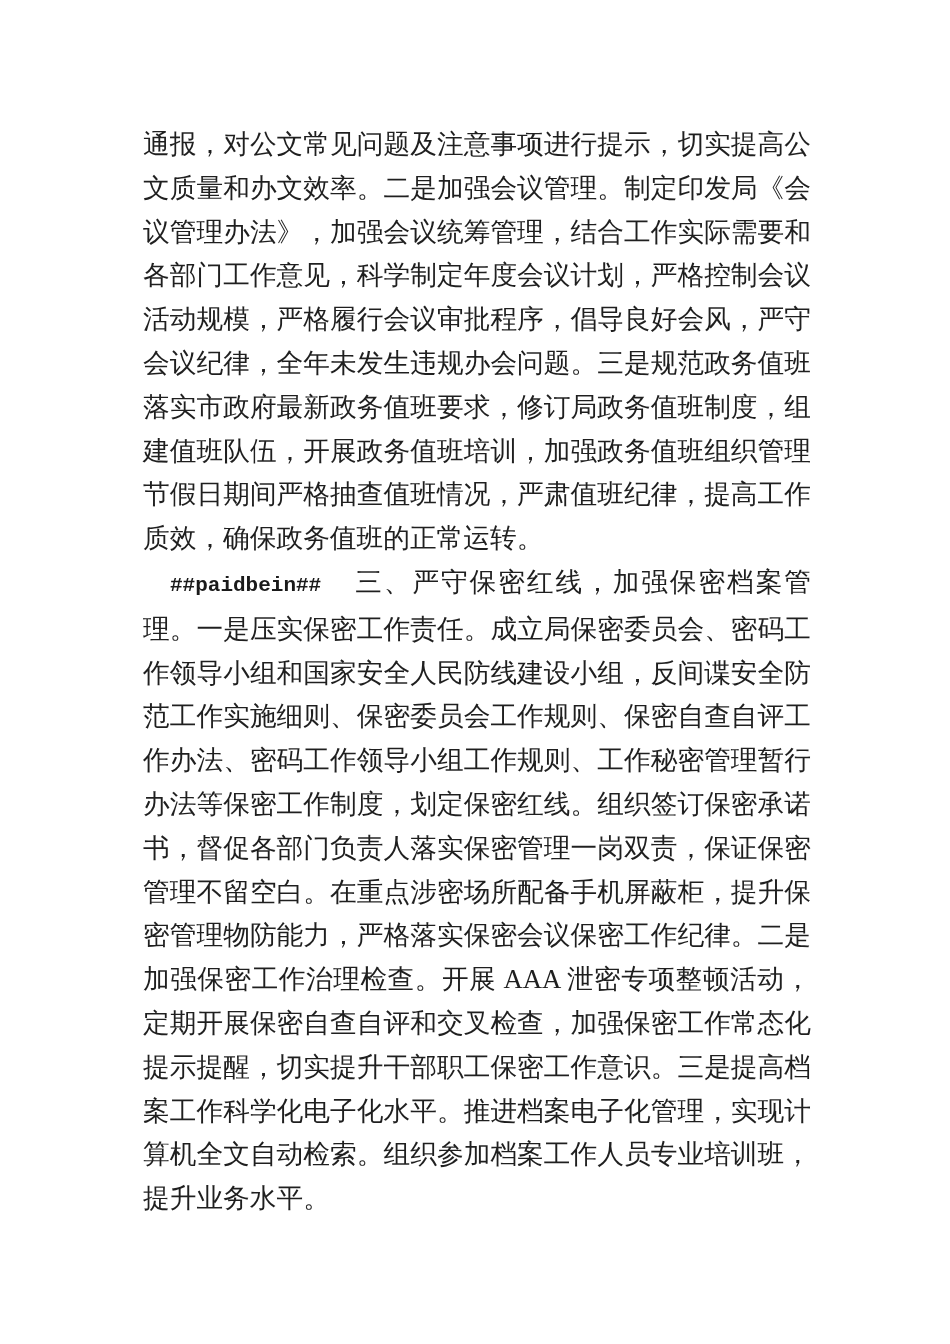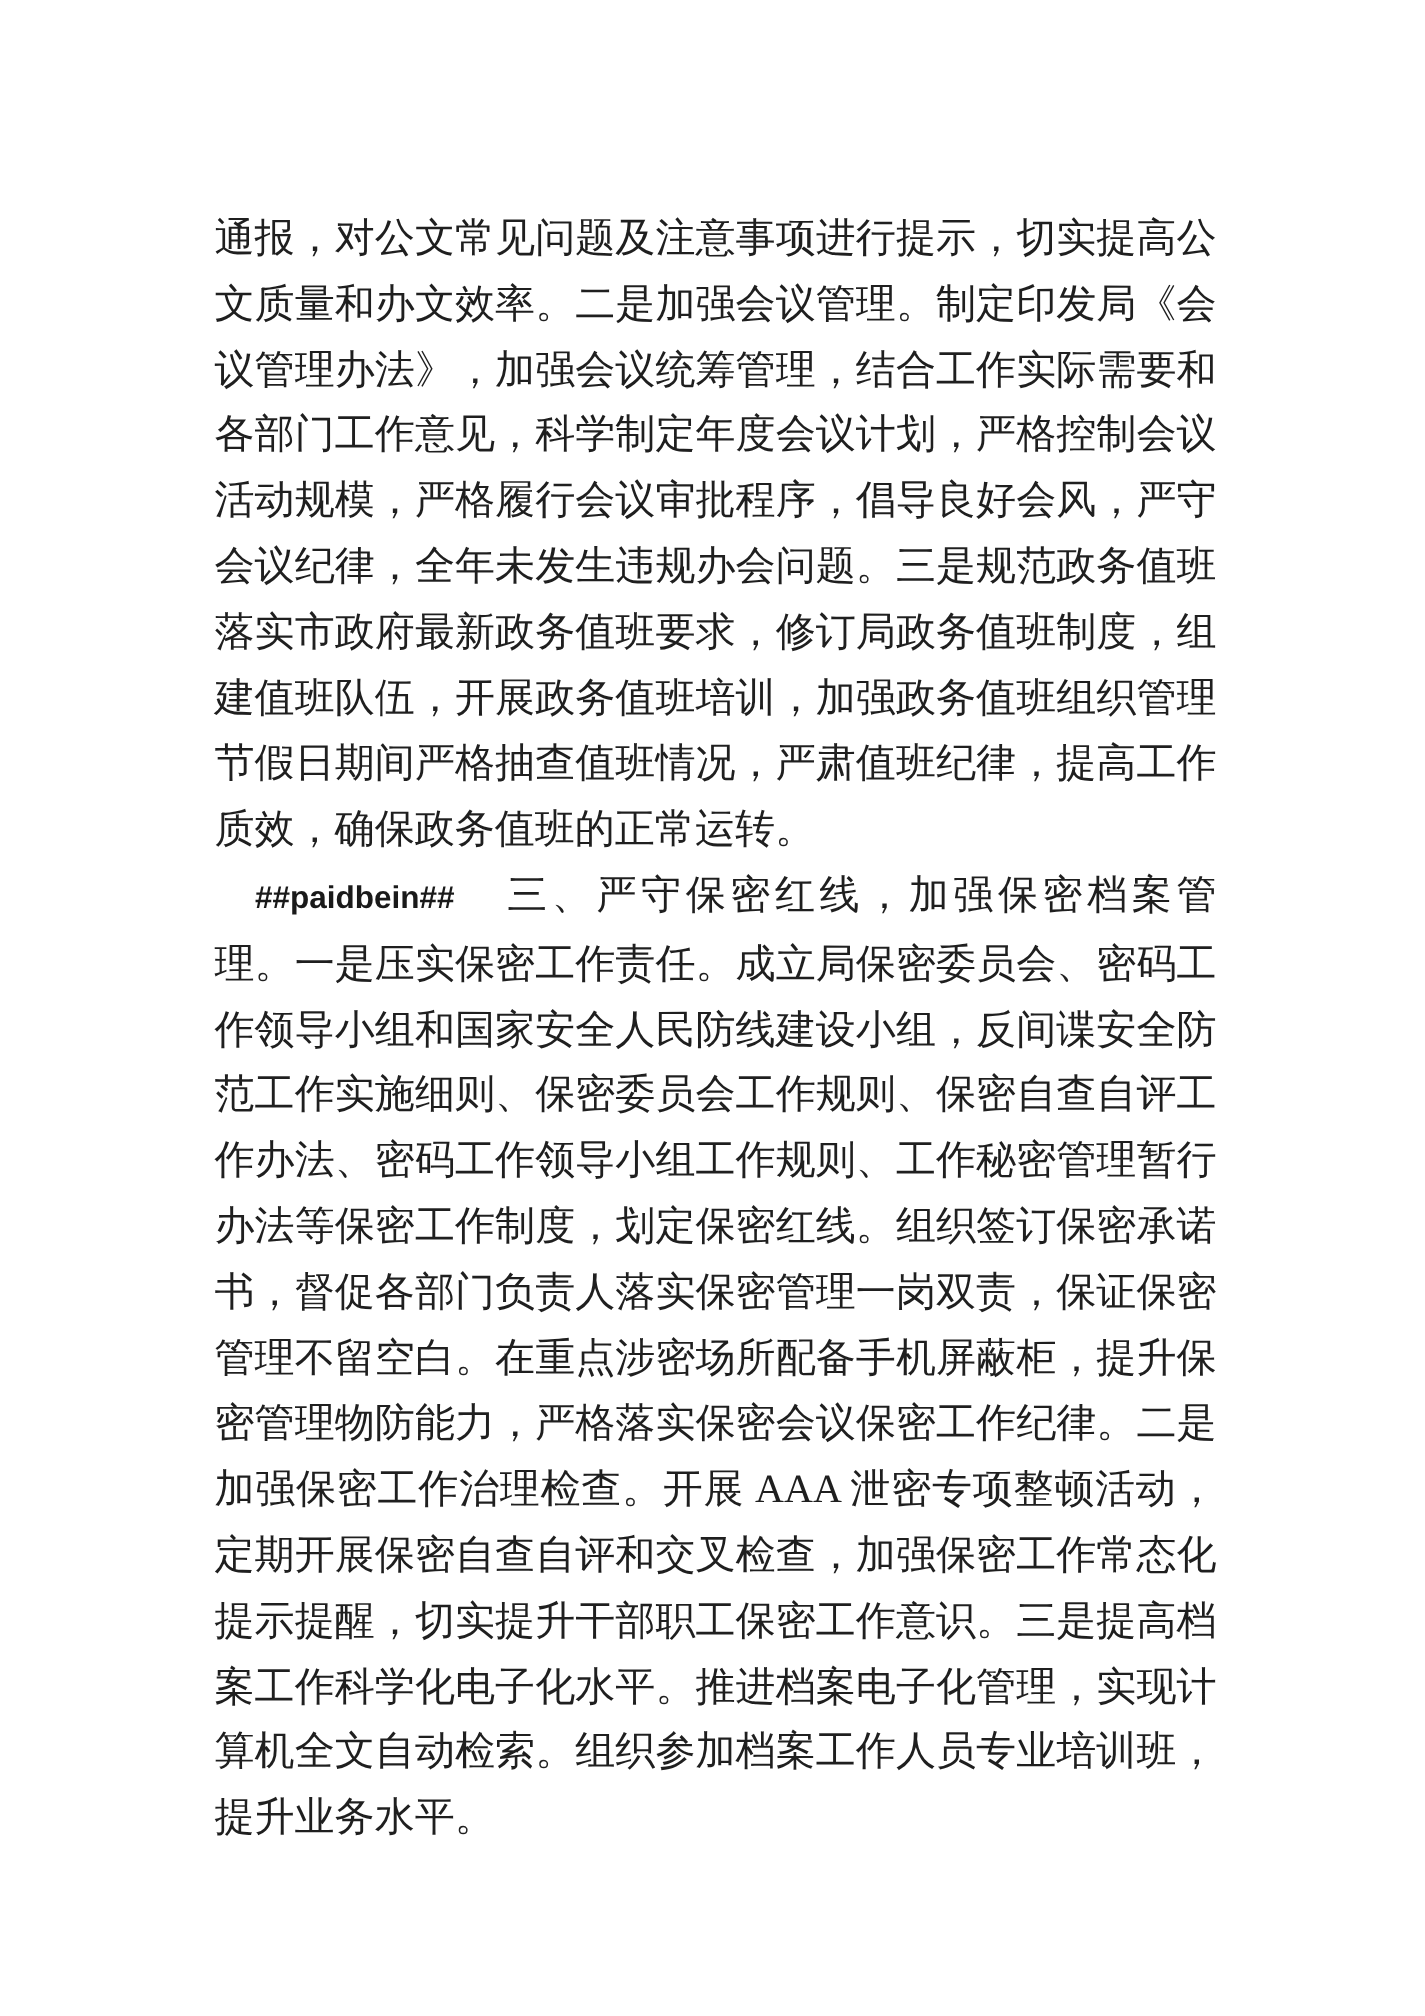--- a/index.html
+++ b/index.html
@@ -10,39 +10,39 @@
   .page {
     position: relative;
     width: 950px;
     height: 1344px;
     background: #ffffff;
     overflow: hidden;
   }
   .content {
     position: absolute;
     left: 143px;
-    top: 137px;
+    top: 123px;
     width: 668px;
   }
   .para {
     margin: 0;
     padding: 0;
     font-family: "Liberation Serif", "DejaVu Serif", serif;
     font-size: 26.7px;
     line-height: 43.8px;
     color: #1f1f1f;
     text-align: justify;
     word-break: break-all;
     letter-spacing: 0;
   }
   .para-indent {
     text-indent: 27px;
   }
   .marker {
-    font-family: Liberation Sans, sans-serif;
+    font-family: Liberation Mono, monospace;
     font-weight: 700;
     font-size: 21px;
     letter-spacing: 0;
     margin-right: 32px;
     word-break: keep-all;
     color: #1a1a1a;
   }
 </style>
 </head>
 <body>

